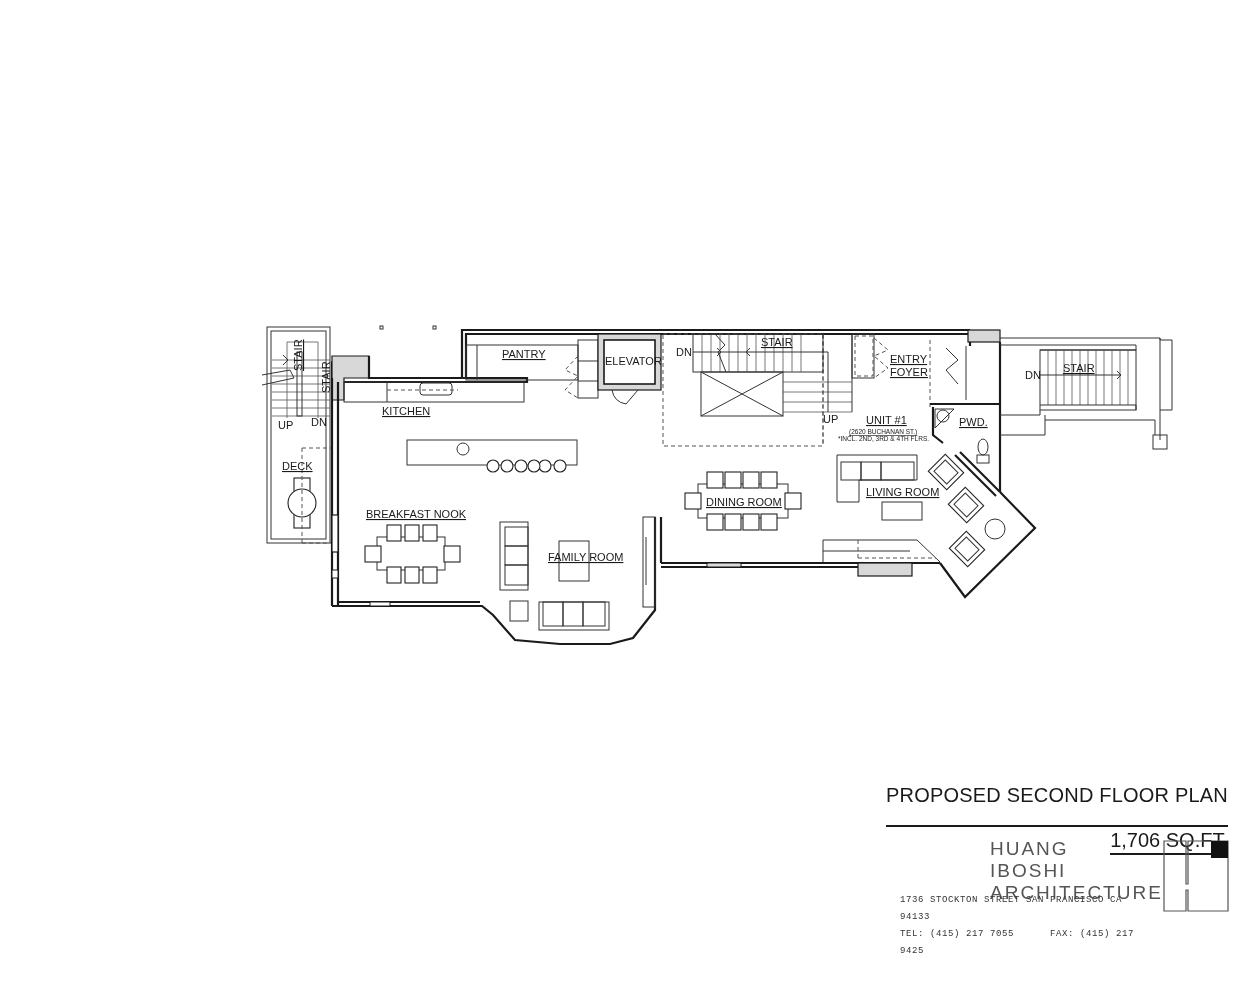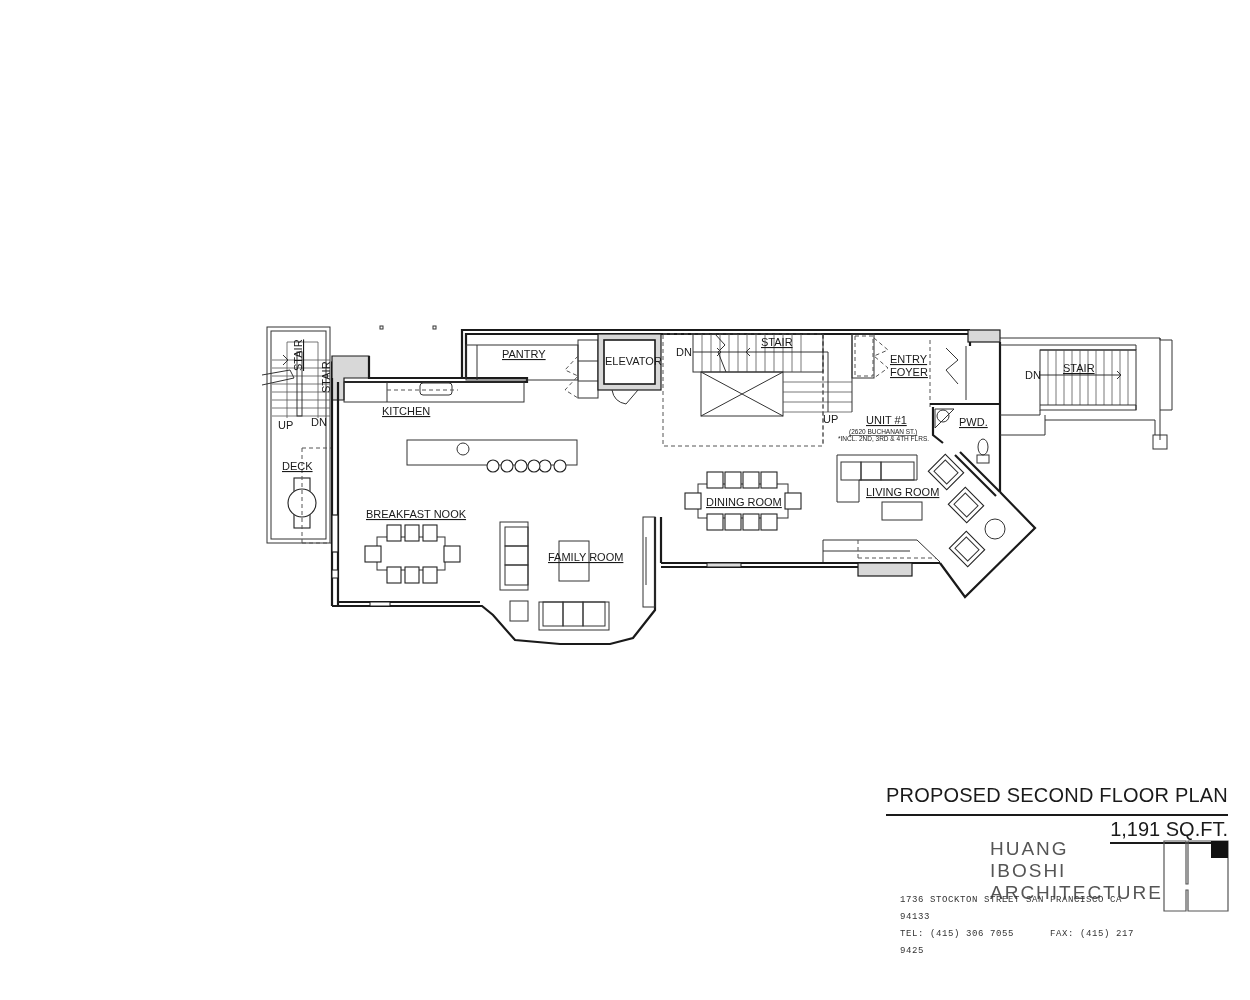--- a/index.html
+++ b/index.html
@@ -8,21 +8,21 @@
   .wall { fill:none; stroke:#1a1a1a; stroke-width:2.2; }
   .thin { fill:none; stroke:#333; stroke-width:1; }
   .hair { fill:none; stroke:#555; stroke-width:0.8; }
   .dash { fill:none; stroke:#555; stroke-width:1; stroke-dasharray:4 3; }
   .fillgray { fill:#d8d8d8; stroke:#1a1a1a; stroke-width:1.2; }
   .furn { fill:#fff; stroke:#222; stroke-width:1.1; }
   .lbl { font-family:"Liberation Sans", sans-serif; font-size:11px; fill:#1a1a1a; text-decoration:underline; }
   .lbl-plain { font-family:"Liberation Sans", sans-serif; font-size:11px; fill:#1a1a1a; }
   .lbl-small { font-family:"Liberation Sans", sans-serif; font-size:6.5px; fill:#1a1a1a; }
   .title-block { position:absolute; right:22px; top:784px; text-align:right; }
-  .title-main { font-size:20px; font-weight:normal; letter-spacing:0.2px; border-bottom:2px solid #1a1a1a; padding-bottom:7px; display:inline-block; }
+  .title-main { font-size:20px; font-weight:normal; letter-spacing:0.2px; border-bottom:2px solid #1a1a1a; padding-bottom:18px; display:inline-block; }
   .title-sub { font-size:20px; border-bottom:2px solid #1a1a1a; display:inline-block; margin-top:2px; padding-bottom:1px; }
   .firm { position:absolute; left:990px; top:838px; font-size:19px; line-height:22px; color:#555; letter-spacing:2px; font-weight:300; width:156px; }
   .addr { position:absolute; left:900px; top:892px; width:256px; text-align:left; font-size:9px; color:#333; letter-spacing:0.6px; line-height:17px; font-family:Liberation Mono, monospace; }
   .logo { position:absolute; left:1163px; top:840px; width:66px; height:72px; }
 </style>
 </head>
 <body>
 
 <svg id="plan" viewBox="0 0 1250 1000" xmlns="http://www.w3.org/2000/svg">
 
@@ -293,32 +293,32 @@
     <rect class="furn" x="405" y="567" width="14" height="16"></rect>
     <rect class="furn" x="423" y="567" width="14" height="16"></rect>
     <rect class="furn" x="365" y="546" width="16" height="16"></rect>
     <rect class="furn" x="444" y="546" width="16" height="16"></rect>
     <text class="lbl" x="366" y="518">BREAKFAST NOOK</text>
   </g>
 </svg>
 
 <div class="title-block">
   <div><span class="title-main">PROPOSED SECOND FLOOR PLAN</span></div>
-  <div><span class="title-sub">1,191 SQ.FT.</span></div>
+  <div><span class="title-sub">1,706 SQ.FT.</span></div>
 </div>
 
 <div class="firm">
   <div>HUANG IBOSHI</div>
   <div>ARCHITECTURE</div>
 </div>
 
 <div class="addr">
   <div>1736 STOCKTON STREET  SAN FRANCISCO  CA 94133</div>
   <div>
-    <span>TEL: (415) 306 7055</span>
+    <span>TEL: (415) 217 7055</span>
     &nbsp;&nbsp;&nbsp;&nbsp;
     <span>FAX: (415) 217 9425</span>
   </div>
 </div>
 
 <svg class="logo" viewBox="0 0 66 72" xmlns="http://www.w3.org/2000/svg">
   <polygon points="1,1 23,1 23,44 25,44 25,1 65,1 65,71 25,71 25,50 23,50 23,71 1,71" fill="none" stroke="#555" stroke-width="1.2"></polygon>
   <rect x="48" y="1" width="17" height="17" fill="#111"></rect>
 </svg>
 

